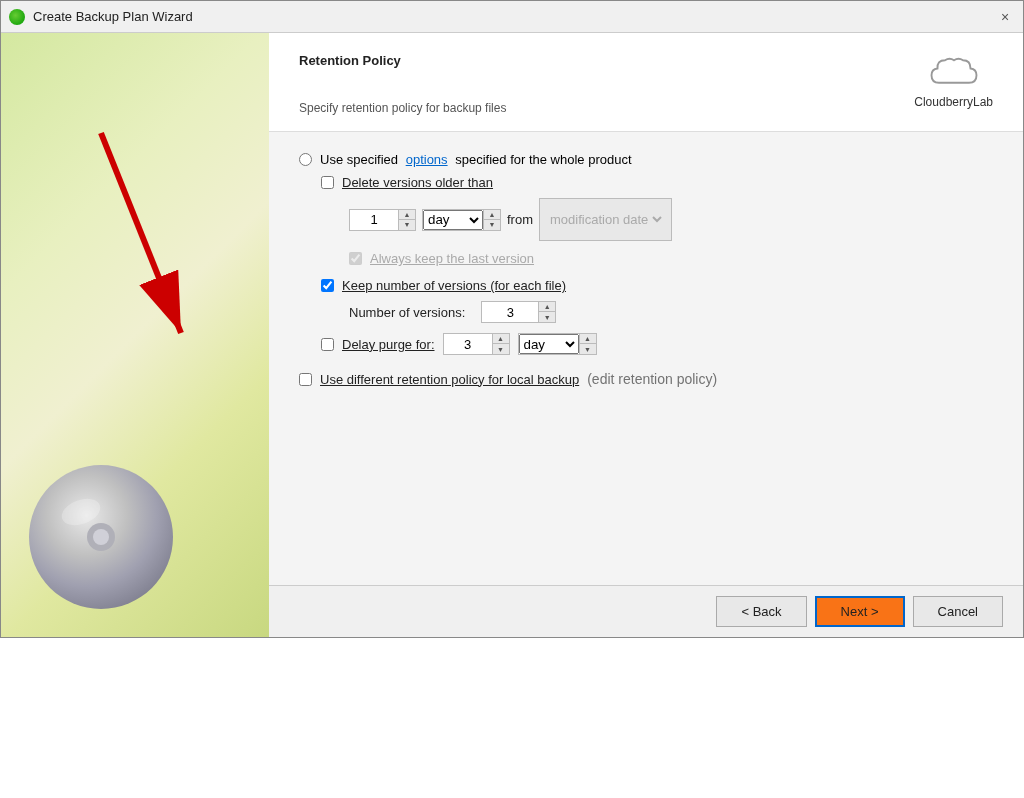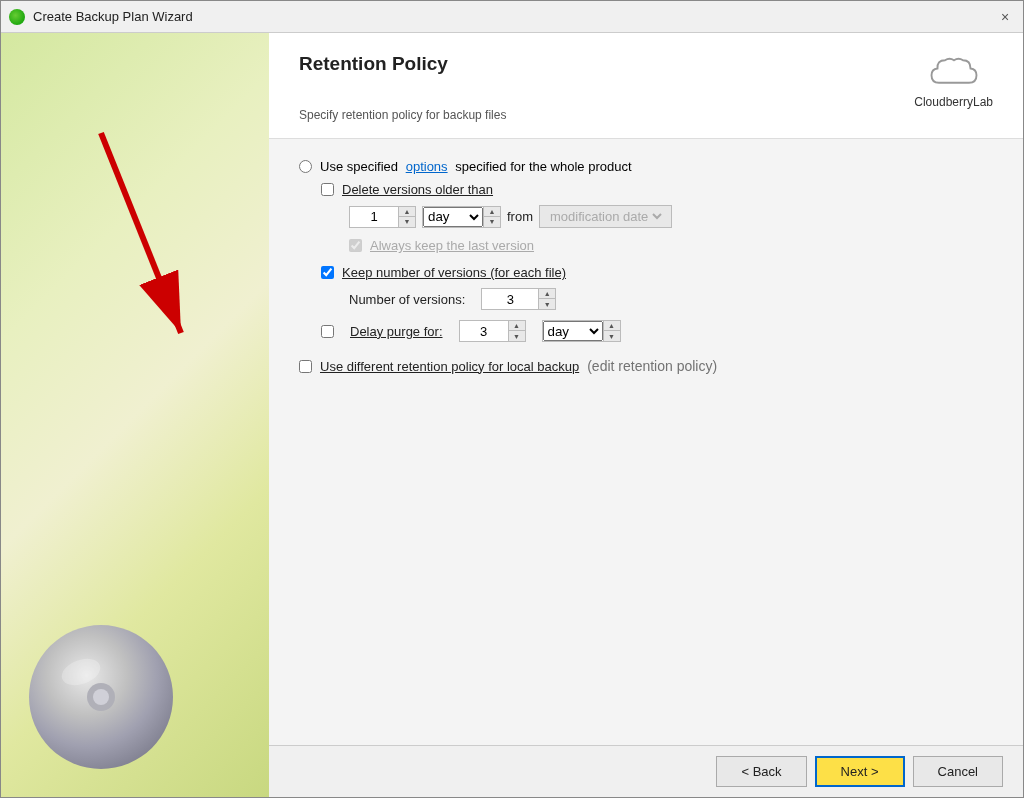--- a/index.html
+++ b/index.html
@@ -1,20 +1,20 @@
 <!DOCTYPE html>
 <html><head>
   <meta charset="utf-8">
   <style>
     * { box-sizing: border-box; margin: 0; padding: 0; }
     body { font-family: 'Segoe UI', Tahoma, Geneva, Verdana, sans-serif; font-size: 13px; background: #fff; }
 
     .window {
       width: 1024px;
-      height: 798px;
+      height: 638px;
       border: 1px solid #888;
       display: flex;
       flex-direction: column;
       background: #fff;
       box-shadow: 2px 2px 10px rgba(0,0,0,0.3);
       position: relative;
     }
 
     
     .title-bar {
@@ -98,21 +98,21 @@
     .panel-header {
       background: #fff;
       padding: 20px 30px 16px 30px;
       border-bottom: 1px solid #ddd;
       display: flex;
       align-items: flex-start;
       justify-content: space-between;
     }
 
     .header-text h2 {
-      font-size: 19px;
+      font-size: 13px;
       font-weight: bold;
       color: #222;
       margin-bottom: 4px;
     }
     .header-text p {
       font-size: 12px;
       color: #555;
       margin-top: 33px;
     }
 
@@ -223,21 +223,21 @@
       color: #555;
       padding: 0;
     }
     .spin-btn:first-child {
       border-bottom: 1px solid #bbb;
     }
 
     .select-input {
       border: 1px solid #bbb;
       background: #e8e8e8;
-      padding: 2px 6px;
+      padding: 12px 6px;
       font-size: 13px;
       color: #aaa;
       display: flex;
       align-items: center;
       min-width: 120px;
     }
     .select-input select {
       border: none;
       background: transparent;
       font-size: 13px;
@@ -298,21 +298,21 @@
     .btn {
       padding: 6px 24px;
       font-size: 13px;
       border: 1px solid #aaa;
       background: #e8e8e8;
       cursor: pointer;
       color: #222;
       min-width: 80px;
     }
     .btn-primary {
-      background: #fde047;
+      background: #f97316;
       border: 2px solid #0066cc;
       color: #222;
       font-weight: normal;
     }
   </style>
 </head>
 <body>
 
 <div class="window">
 
@@ -441,21 +441,21 @@
             <span class="input-label">Number of versions:</span>
             <div class="spinner-input">
               <input type="text" value="3" style="width: 56px;">
               <div class="spinner-buttons">
                 <button class="spin-btn">▲</button>
                 <button class="spin-btn">▼</button>
               </div>
             </div>
           </div>
 
-          <div style="display:flex; align-items:center; gap:16px; margin-bottom:8px;">
+          <div style="display:flex; align-items:center; gap:8px; margin-bottom:8px;">
             <input type="checkbox" id="delayPurge" style="">
             <label for="delayPurge" class="checkbox-label">Delay purge for:</label>
 
             <div class="spinner-input">
               <input type="text" value="3" style="width: 48px;">
               <div class="spinner-buttons">
                 <button class="spin-btn">▲</button>
                 <button class="spin-btn">▼</button>
               </div>
             </div>

